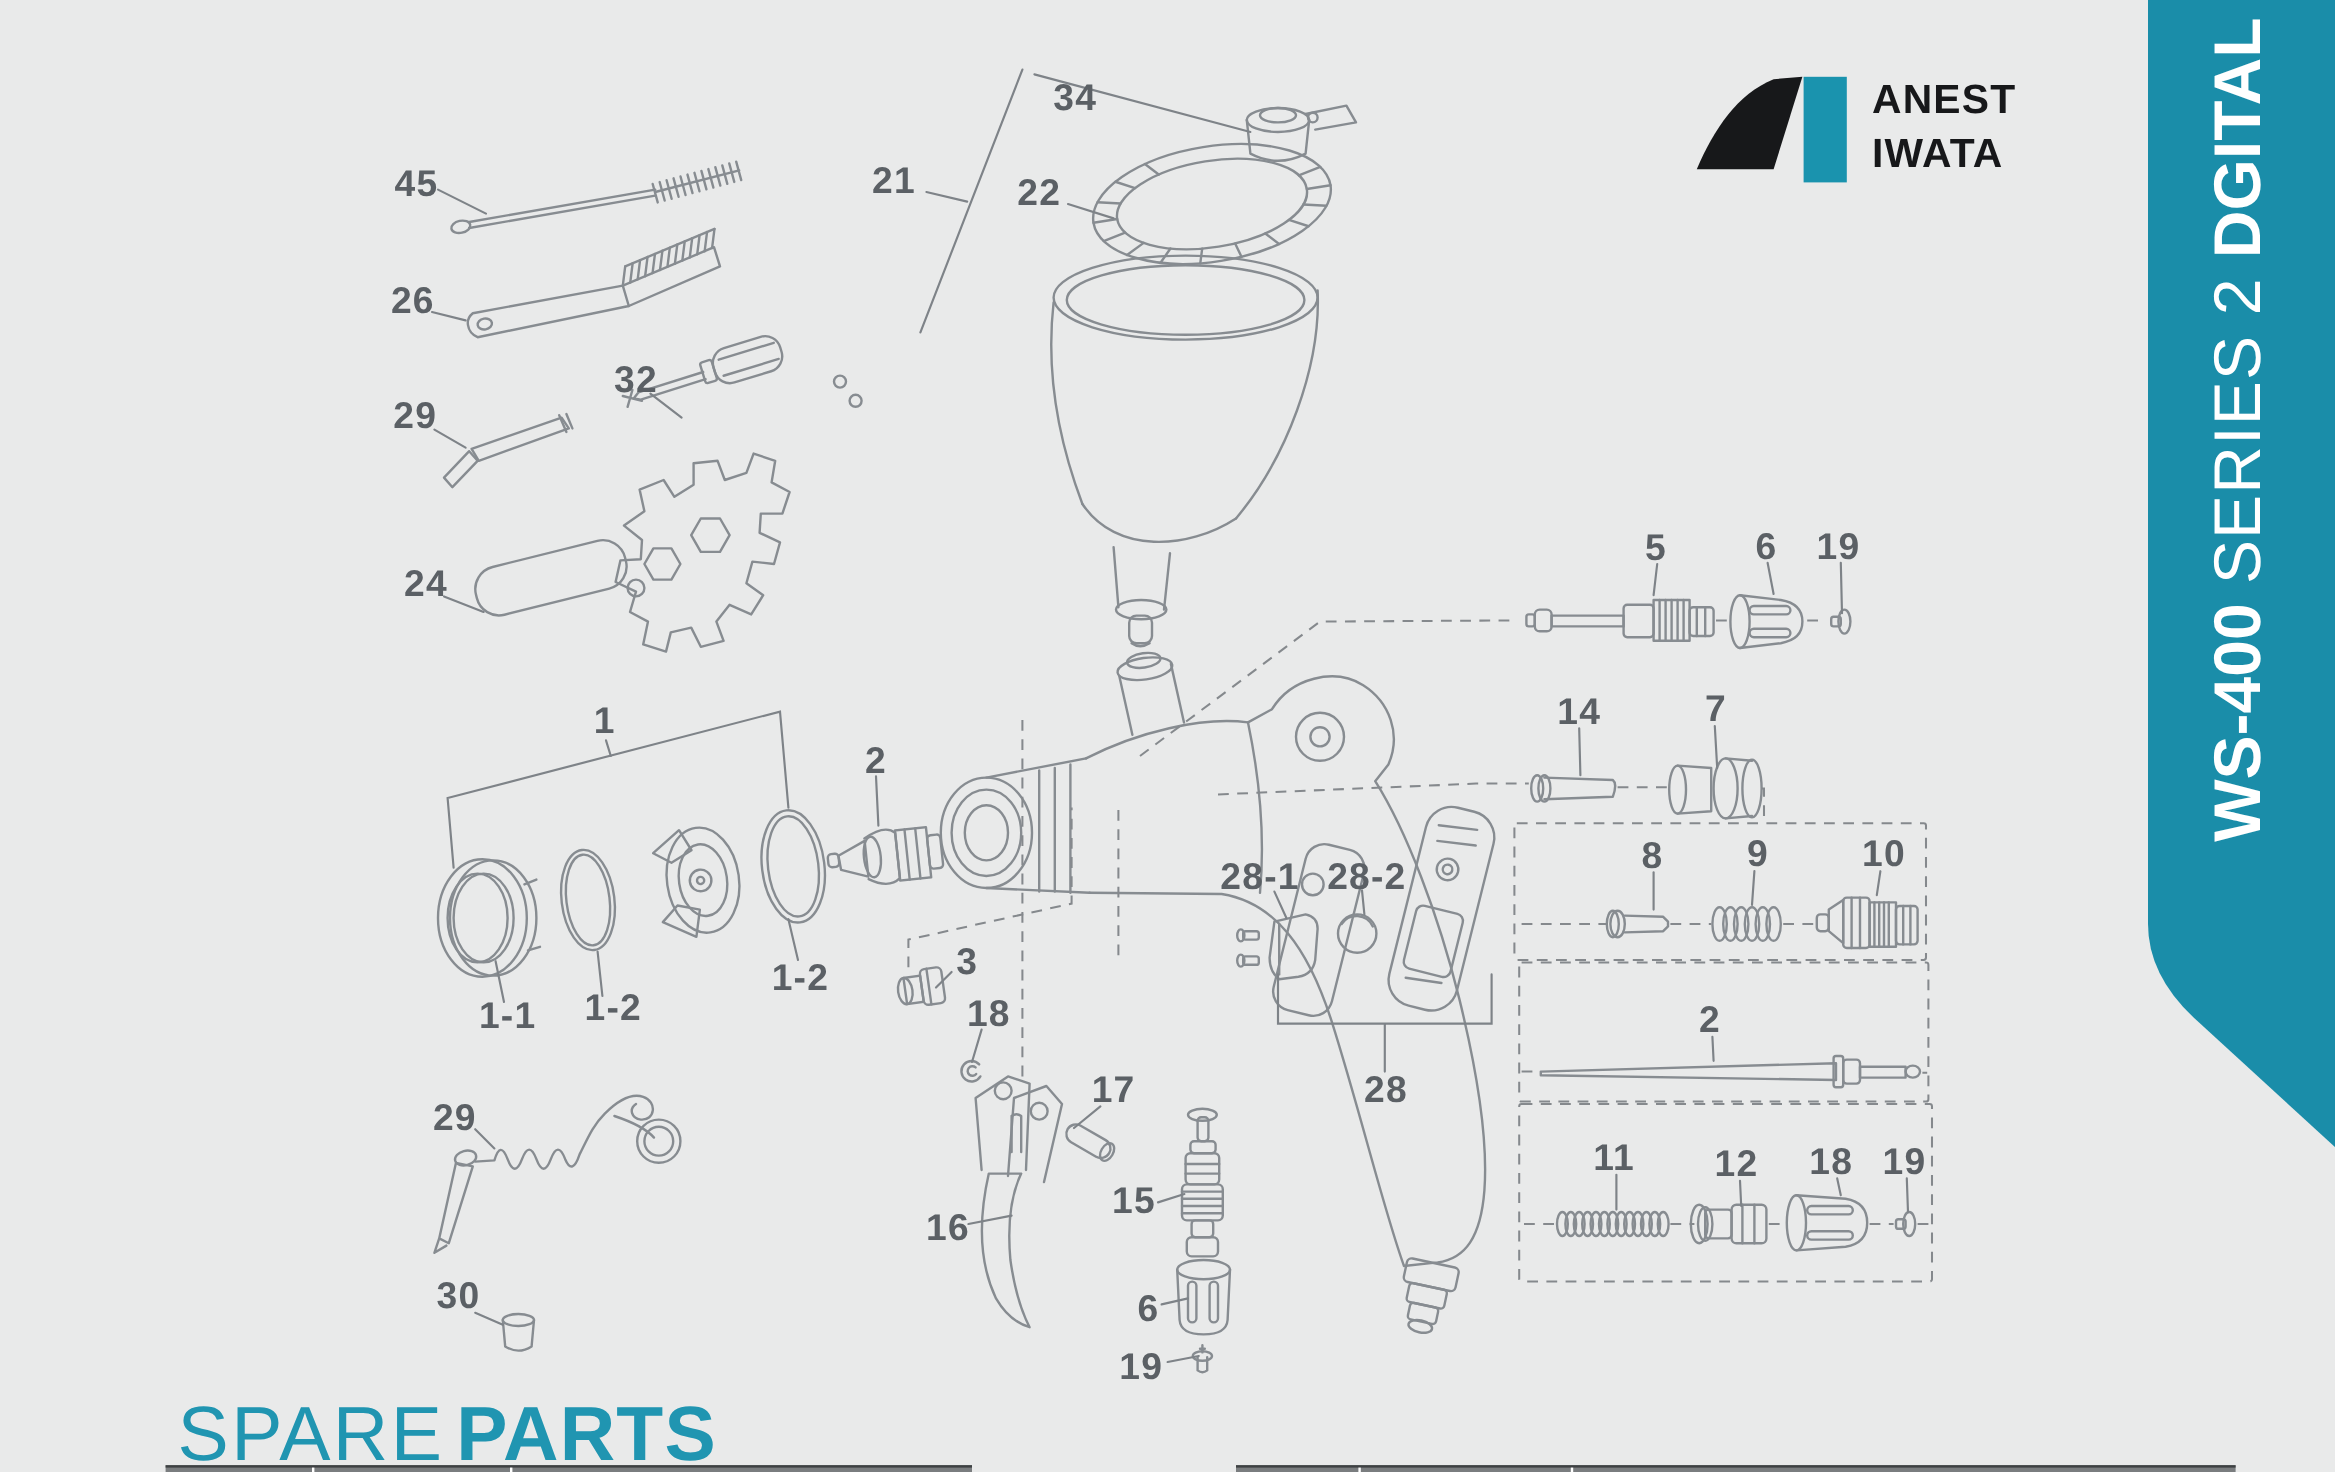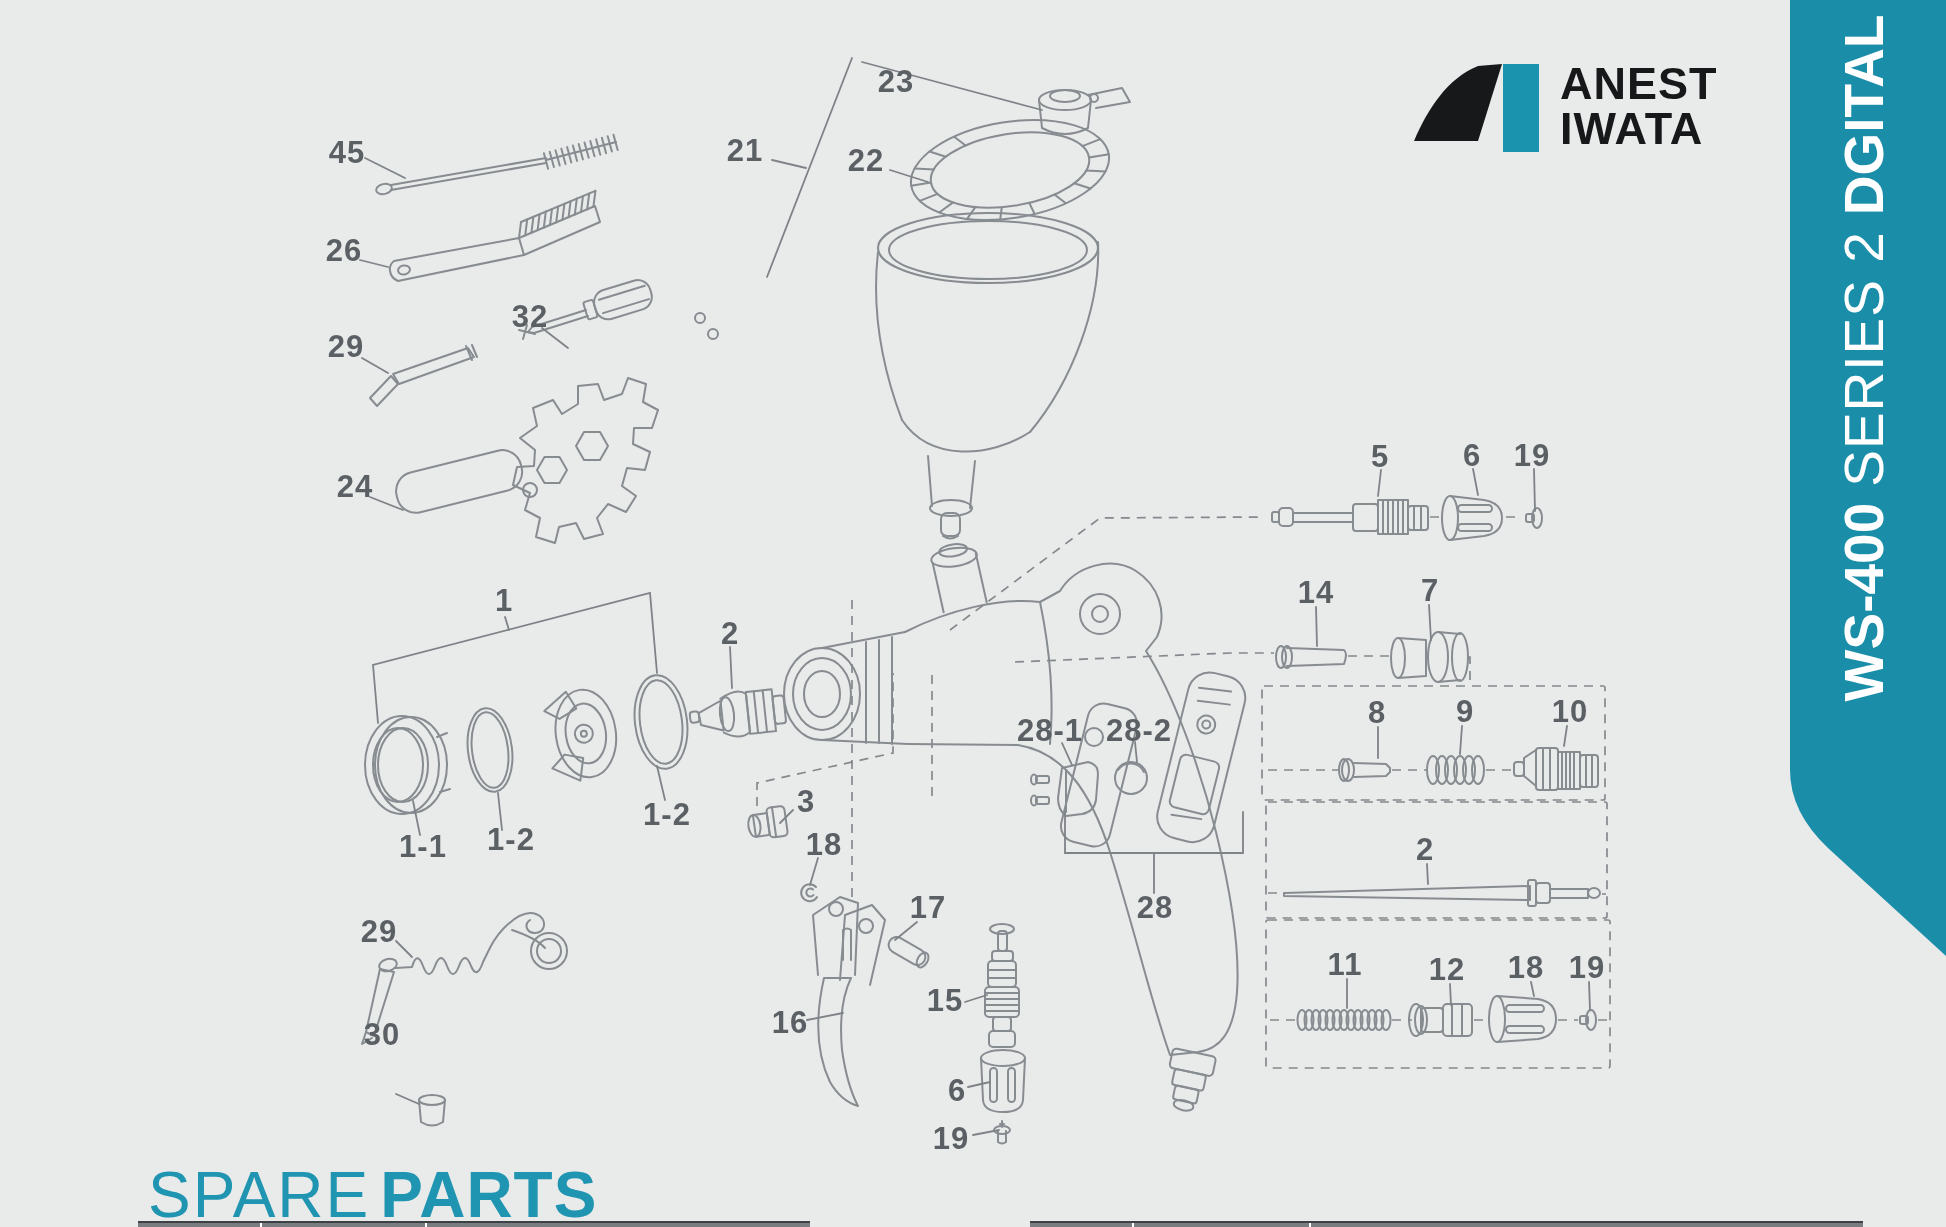--- a/index.html
+++ b/index.html
@@ -10,21 +10,21 @@
   .ln{stroke:#878c91;stroke-width:2;fill:none;stroke-linecap:round;stroke-linejoin:round;}
   .lnf{stroke:#878c91;stroke-width:2;fill:#e9eaea;stroke-linecap:round;stroke-linejoin:round;}
   .lead{stroke:#7e8388;stroke-width:1.8;fill:none;stroke-linecap:round;}
   .dash{stroke:#85898d;stroke-width:1.7;fill:none;stroke-dasharray:9 7;}
   .callout{position:absolute;transform:translate(-50%,-50%);font-weight:bold;font-size:31px;
            color:#5b6065;letter-spacing:1px;white-space:nowrap;}
   
   .logo{position:absolute;left:1408px;top:55px;width:340px;height:110px;}
   .logo-mark{position:absolute;left:0;top:0;}
   .logo-text{position:absolute;left:152px;top:6px;color:#17181a;font-weight:bold;
-             font-size:45px;line-height:45px;letter-spacing:1px;}
+             font-size:34px;line-height:45px;letter-spacing:1px;}
   
   .ribbon-svg{position:absolute;left:0;top:0;}
   .ribbon-label{position:absolute;left:1534px;top:326px;width:660px;height:64px;
                 transform:rotate(-90deg);display:flex;align-items:center;justify-content:center;
                 gap:16px;color:#ffffff;font-size:55px;white-space:nowrap;}
   .ribbon-label .b{font-weight:bold;}
   .ribbon-label .t{font-weight:300;letter-spacing:1px;}
   
   .footer-title{position:absolute;left:148px;top:1158px;font-size:64px;color:#2095b1;
                 letter-spacing:2px;white-space:nowrap;}
@@ -451,21 +451,21 @@
       <path class="lead" d="M396,1094 L419,1104"></path>
     </g>
   </svg>
 
   <div class="callout" style="left:347px;top:153px">45</div>
   <div class="callout" style="left:344px;top:251px">26</div>
   <div class="callout" style="left:530px;top:317px">32</div>
   <div class="callout" style="left:346px;top:347px">29</div>
   <div class="callout" style="left:355px;top:487px">24</div>
   <div class="callout" style="left:745px;top:151px">21</div>
-  <div class="callout" style="left:896px;top:82px">23</div>
+  <div class="callout" style="left:896px;top:82px">34</div>
   <div class="callout" style="left:866px;top:161px">22</div>
   <div class="callout" style="left:504px;top:601px">1</div>
   <div class="callout" style="left:730px;top:634px">2</div>
   <div class="callout" style="left:423px;top:847px">1-1</div>
   <div class="callout" style="left:511px;top:840px">1-2</div>
   <div class="callout" style="left:667px;top:815px">1-2</div>
   <div class="callout" style="left:806px;top:802px">3</div>
   <div class="callout" style="left:824px;top:845px">18</div>
   <div class="callout" style="left:928px;top:908px">17</div>
   <div class="callout" style="left:790px;top:1023px">16</div>
@@ -482,21 +482,21 @@
   <div class="callout" style="left:1430px;top:591px">7</div>
   <div class="callout" style="left:1377px;top:713px">8</div>
   <div class="callout" style="left:1465px;top:712px">9</div>
   <div class="callout" style="left:1570px;top:712px">10</div>
   <div class="callout" style="left:1425px;top:850px">2</div>
   <div class="callout" style="left:1345px;top:965px">11</div>
   <div class="callout" style="left:1447px;top:970px">12</div>
   <div class="callout" style="left:1526px;top:968px">18</div>
   <div class="callout" style="left:1587px;top:968px">19</div>
   <div class="callout" style="left:379px;top:932px">29</div>
-  <div class="callout" style="left:382px;top:1035px">30</div>
+  <div class="callout" style="left:382px;top:1080px">30</div>
 
   <div class="logo">
     <svg class="logo-mark" width="150" height="110" viewBox="0 0 150 110">
       <path d="M6,86 C20,53 40,23 70,11 L94,9 L70,86 Z" fill="#17181a"></path>
       <rect x="95" y="9" width="36" height="88" fill="#1a93ae"></rect>
     </svg>
     <div class="logo-text">
       <div>ANEST</div>
       <div>IWATA</div>
     </div>

